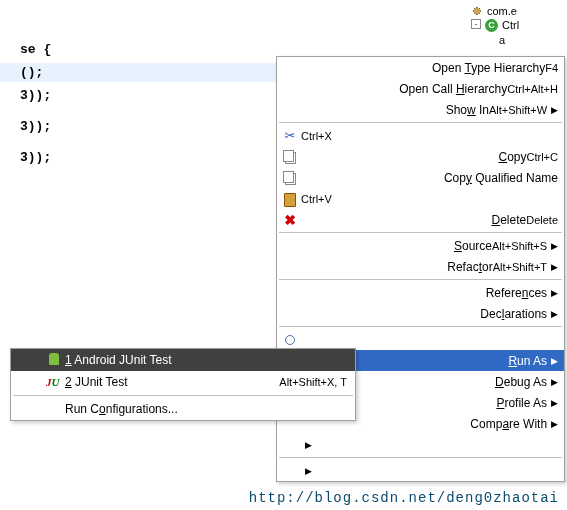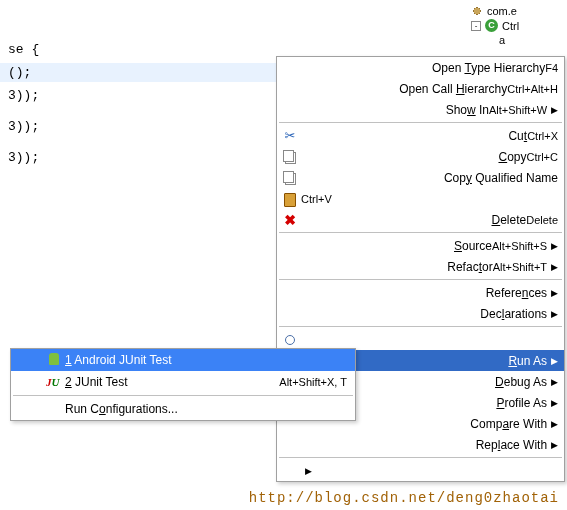--- a/index.html
+++ b/index.html
@@ -16,32 +16,32 @@
   position: absolute;
   left: 0; top: 0;
   width: 410px;
   height: 510px;
   background: #fff;
   font-family: "Courier New", monospace;
   font-size: 13px;
   color: #000;
   padding-top: 40px;
 }
-.editor .line { padding: 2px 0 2px 8px; white-space: pre; }
+.editor .line { padding: 2px 0 2px 20px; white-space: pre; font-weight: bold; }
 .editor .hl { background: #e8f2fe; }
 .outline {
   position: absolute;
   right: 0; top: 0;
   width: 100px;
   height: 60px;
   background: #fff;
   font-size: 11px;
   padding: 4px;
 }
-.outline-row { display: flex; align-items: center; gap: 4px; padding: 1px 0; }
+.outline-row { display: flex; align-items: flex-start; gap: 4px; padding: 1px 0; }
 .outline-row .exp { width: 10px; height: 10px; border: 1px solid #888; font-size: 8px; line-height: 8px; text-align: center; }
 .pkg-icon { width: 12px; height: 12px; display: inline-block; background: radial-gradient(circle at 50% 50%, #c9a55a 40%, #8a6a2a 42%, transparent 44%); }
 .class-icon {
   width: 13px; height: 13px; border-radius: 50%;
   background: #3aa03a; color: #fff; font-size: 9px;
   font-weight: bold; text-align: center; line-height: 13px;
 }
 .ctx-menu {
   position: absolute;
   left: 276px; top: 56px;
@@ -79,21 +79,21 @@
 }
 .sub-menu .mi {
   display: flex;
   align-items: center;
   height: 22px;
   padding: 0 8px 0 4px;
 }
 .sub-menu .mi .ic { width: 22px; display: flex; justify-content: center; margin-left: 28px; }
 .sub-menu .mi .lbl { flex: 1; }
 .sub-menu .mi .sc { font-size: 11px; }
-.sub-menu .mi.sel { background: #3b82f6; color: #fff; }
+.sub-menu .mi.sel { background: #404040; color: #fff; }
 .sub-menu .mi.sep { height: 1px; border-top: 1px solid #c0c0c0; margin: 2px 2px; }
 .sub-menu u { text-decoration: underline; }
 .ju-icon {
   width: 16px; height: 12px; font-family: Georgia, serif;
   font-size: 11px; font-weight: bold; font-style: italic;
 }
 .ju-icon .j { color: #c00; }
 .ju-icon .u { color: #070; }
 .android-icon {
   width: 14px; height: 14px; position: relative;
@@ -123,21 +123,21 @@
 }
 .delete-icon { color: #d40000; font-weight: bold; font-size: 14px; }
 .circle-icon {
   width: 10px; height: 10px; border: 1px solid #4a6fa8; border-radius: 50%;
 }
 .watermark {
   position: absolute;
   bottom: 4px; right: 8px;
   font-family: "Courier New", monospace;
   font-size: 14px;
-  color: #a16207;
+  color: #0c4a6e;
   letter-spacing: 1px;
 }
 </style>
 </head>
 <body>
 
 <div class="editor">
   <div class="line">se {</div>
   <div class="line"></div>
   <div class="line hl">();</div>
@@ -183,21 +183,20 @@
       <span class="ic"></span>
       <span class="lbl">Sho<u>w</u> In</span>
       <span class="sc">Alt+Shift+W</span>
       <span class="arrow">▶</span>
     </div>
     <div class="mi sep"></div>
     <div class="mi">
       <span class="ic">
         <span class="scissors-icon">✂</span>
       </span>
-      <span class="lbl">Cu<u>t</u></span>
       <span class="sc">Ctrl+X</span>
     </div>
     <div class="mi">
       <span class="ic">
         <span class="copy-icon"></span>
       </span>
       <span class="lbl"><u>C</u>opy</span>
       <span class="sc">Ctrl+C</span>
     </div>
     <div class="mi">
@@ -272,21 +271,20 @@
       <span class="arrow">▶</span>
     </div>
     <div class="mi">
       <span class="ic"></span>
       <span class="lbl">Comp<u>a</u>re With</span>
       <span class="sc"></span>
       <span class="arrow">▶</span>
     </div>
     <div class="mi">
       <span class="ic"></span>
-      <span class="lbl">Rep<u>l</u>ace With</span>
       <span class="sc"></span>
       <span class="arrow">▶</span>
     </div>
     <div class="mi sep"></div>
     <div class="mi">
       <span class="ic"></span>
       <span class="sc"></span>
       <span class="arrow">▶</span>
     </div>
   </div>

